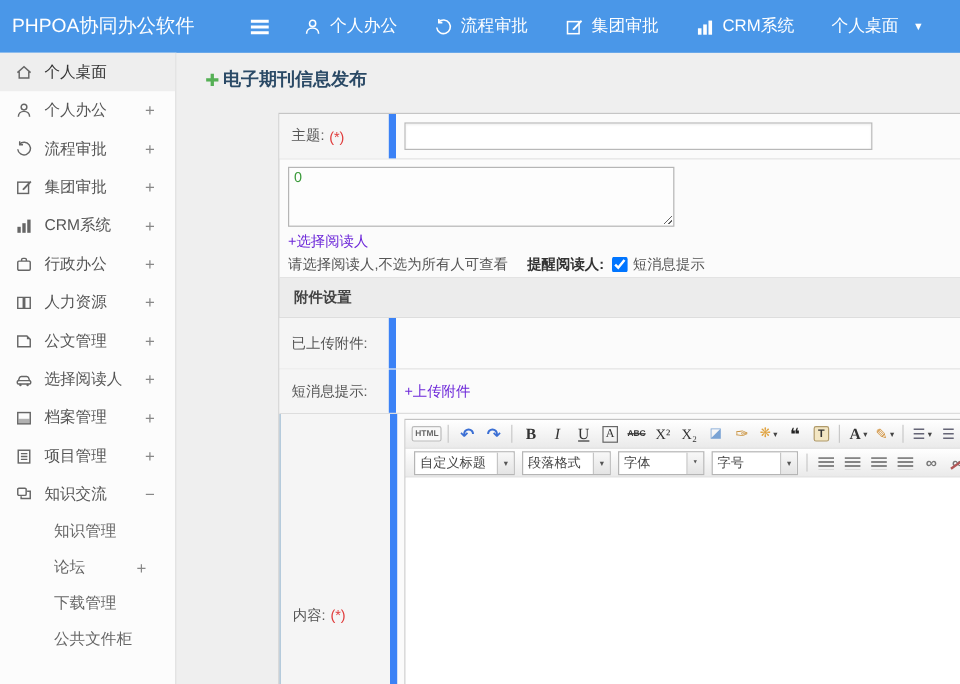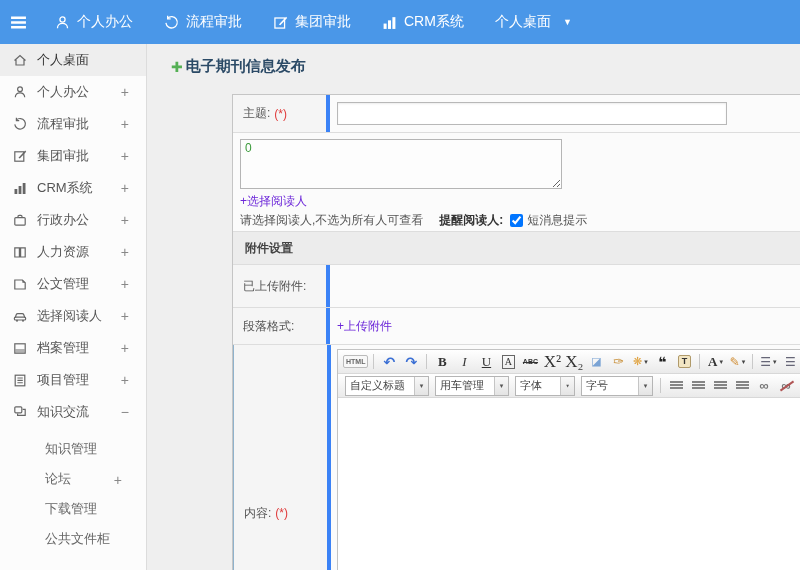--- a/index.html
+++ b/index.html
@@ -18,33 +18,33 @@
 .nav-caret{font-size:9px;margin-left:12px}
 
 
 .shell{display:flex;height:526px}
 .sidebar{width:147px;background:#fcfcfc;border-right:1px solid #dcdcdc;flex:none;overflow:hidden}
 .side-item{height:32px;display:flex;align-items:center;padding-left:13px;position:relative;color:#555;font-size:13px;cursor:pointer;white-space:nowrap}
 .side-item.active{background:#eeeeee;color:#333}
 .side-item .sicon{display:inline-flex;margin-right:10px;color:#666}
 .side-item .sicon svg{width:14px;height:14px}
 .expander{position:absolute;right:17px;color:#888;font-size:14px;font-weight:normal}
-.side-subitem{height:30px;display:flex;align-items:flex-end;padding-left:45px;color:#666;font-size:13px;position:relative;cursor:pointer;white-space:nowrap}
+.side-subitem{height:30px;display:flex;align-items:center;padding-left:45px;color:#666;font-size:13px;position:relative;cursor:pointer;white-space:nowrap}
 .side-subitem .expander{right:24px}
 
 
 .main{flex:1;overflow:hidden}
 .page-title-row{display:flex;align-items:center;margin:13px 0 0 24px}
 .plus-icon{color:#55b055;font-size:14px;font-weight:bold;margin-right:3px;line-height:1}
 .plus-icon::before{content:"✚"}
 .page-title{font-size:15px;font-weight:bold;color:#2b4a66}
 
 .form-table{margin-left:85px;margin-top:18px;width:700px;border:1px solid #c5c5c5;background:#fbfbfb}
 .frow{display:flex;border-bottom:1px solid #ddd;background:#fbfbfb}
-.fcell-label{width:97px;flex:none;background:#f5f5f5;border-right:4px solid #3b82f6;display:flex;align-items:center;padding-left:10px;color:#555;white-space:nowrap}
+.fcell-label{width:97px;flex:none;background:#f5f5f5;border-right:6px solid #3b82f6;display:flex;align-items:center;padding-left:10px;color:#555;white-space:nowrap}
 .fcell-value{flex:1;display:flex;flex-direction:column;justify-content:center;padding-left:7px;overflow:hidden}
 .req{color:#e03c3c;margin-left:4px}
 .row-subject{height:38px}
 .subject-input{width:390px;height:23px;border:1px solid #b8b8b8;background:#fff;box-shadow:inset 0 1px 2px rgba(0,0,0,.08);padding:0 4px;font-size:12px;font-family:inherit}
 .row-readers{height:99px}
 .row-readers .fcell-value{justify-content:flex-start;padding-top:6px}
 .readers-box{width:322px;height:50px;border:1px solid #b5b5b5;background:#fdfdfd;color:#3a9a3a;font-size:12px;padding:1px 4px;resize:both;font-family:inherit}
 .link{color:#6d28d9;text-decoration:none;font-size:12px;cursor:pointer}
 .link-line{margin:4px 0 2px}
 .hint-line{display:flex;align-items:center;color:#555}
@@ -66,40 +66,41 @@
 .glyph{font-style:normal;line-height:1;font-size:12px;color:#333;display:inline-flex;align-items:center;justify-content:center}
 .tcaret{font-style:normal;font-size:7px;color:#444;margin-left:2px}
 .g-html{font-size:7px;font-weight:bold;color:#666;border:1px solid #bbb;padding:2px;background:#f8f8f8;border-radius:2px;letter-spacing:0}
 .g-undo{color:#3b6fd4;font-weight:bold;font-size:14px}
 .g-sf{font-family:"Liberation Serif","DejaVu Serif",serif;font-size:13px}
 .g-bd{font-weight:bold}
 .g-it{font-style:italic}
 .g-ul{text-decoration:underline}
 .g-box{border:1px solid #666;font-size:10px;padding:0 2px;line-height:12px}
 .g-abc{font-size:7px;font-weight:bold;text-decoration:line-through}
-.g-xs{font-size:17px}
+.g-xs{font-size:12px}
 .g-ers{color:#7aa3d4;font-size:11px}
 .g-brush{color:#c9913b;font-size:13px}
 .g-wand{color:#e0a23e;font-size:11px}
 .g-quote{font-size:14px;font-weight:bold;color:#222}
 .g-paste{font-size:9px;font-weight:bold;color:#333;border:1px solid #b09a6a;background:#f3e6c3;padding:1px 3px;border-radius:2px}
 .g-hl{color:#cf8a2e;font-size:12px}
 .g-list{color:#667;font-size:12px}
 .g-bars{width:13px;height:10px;background:repeating-linear-gradient(to bottom,#858585 0 1.5px,rgba(0,0,0,0) 1.5px 3.2px)}
 .g-lnk{color:#777;font-weight:bold;font-size:13px}
 .g-unl{position:relative}
 .g-unl::after{content:"";position:absolute;left:-2px;top:6px;width:16px;height:2px;background:#b05555;transform:rotate(-35deg)}
 .tselect{display:inline-flex;align-items:center;height:20px;border:1px solid #b5b5b5;background:#fff;margin:0 3px;cursor:pointer;flex:none;overflow:hidden}
 .tsel-label{font-size:11px;color:#444;padding:0 4px;flex:1;white-space:nowrap;overflow:hidden}
 .tsel-caret{width:14px;height:100%;border-left:1px solid #c5c5c5;display:flex;align-items:center;justify-content:center;font-size:7px;color:#555;background:linear-gradient(#f8f8f8,#e4e4e4);flex:none}
 </style>
 </head>
 <body>
 
 <div class="topbar">
+  <div class="logo">PHPOA协同办公软件</div>
   <span class="menu-btn">
       <svg viewBox="0 0 16 14">
         <path d="M1 2.5 H15 M1 7 H15 M1 11.5 H15" stroke="currentColor" stroke-width="2.2" fill="none"></path>
       </svg>
     </span>
   <nav id="topnav">
       <div class="nav-item">
         <span class="nicon">
           <svg viewBox="0 0 14 14">
             <circle cx="7" cy="4.2" r="2.4" fill="none" stroke="currentColor" stroke-width="1.2"></circle>
@@ -319,21 +320,21 @@
 
       <div class="frow row-uploaded">
         <div class="fcell-label">
           <span>已上传附件:</span>
         </div>
         <div class="fcell-value"></div>
       </div>
 
       <div class="frow row-action">
         <div class="fcell-label">
-          <span>段落格式:</span>
+          <span>短消息提示:</span>
         </div>
         <div class="fcell-value">
           <a class="link">+上传附件</a>
         </div>
       </div>
 
       <div class="frow row-content">
         <div class="fcell-label">
           <span>内容:</span>
           <span class="req">(*)</span>
@@ -406,24 +407,24 @@
                 <span class="tbtn">
                   <i class="glyph g-list">☰</i>
                 </span>
               </div>
             <div class="tb-row" id="tb2">
                 <span class="tselect" style="width: 84px;">
                   <span class="tsel-label">自定义标题</span>
                   <span class="tsel-caret">▾</span>
                 </span>
                 <span class="tselect" style="width: 74px;">
-                  <span class="tsel-label">用车管理</span>
+                  <span class="tsel-label">段落格式</span>
                   <span class="tsel-caret">▾</span>
                 </span>
-                <span class="tselect" style="width: 60px; font-family: Liberation Mono, monospace;">
+                <span class="tselect" style="width: 72px; font-family: Liberation Mono, monospace;">
                   <span class="tsel-label">字体</span>
                   <span class="tsel-caret">▾</span>
                 </span>
                 <span class="tselect" style="width: 72px;">
                   <span class="tsel-label">字号</span>
                   <span class="tsel-caret">▾</span>
                 </span>
                 <span class="tsep"></span>
                 <span class="tbtn">
                   <i class="glyph g-bars"></i>

